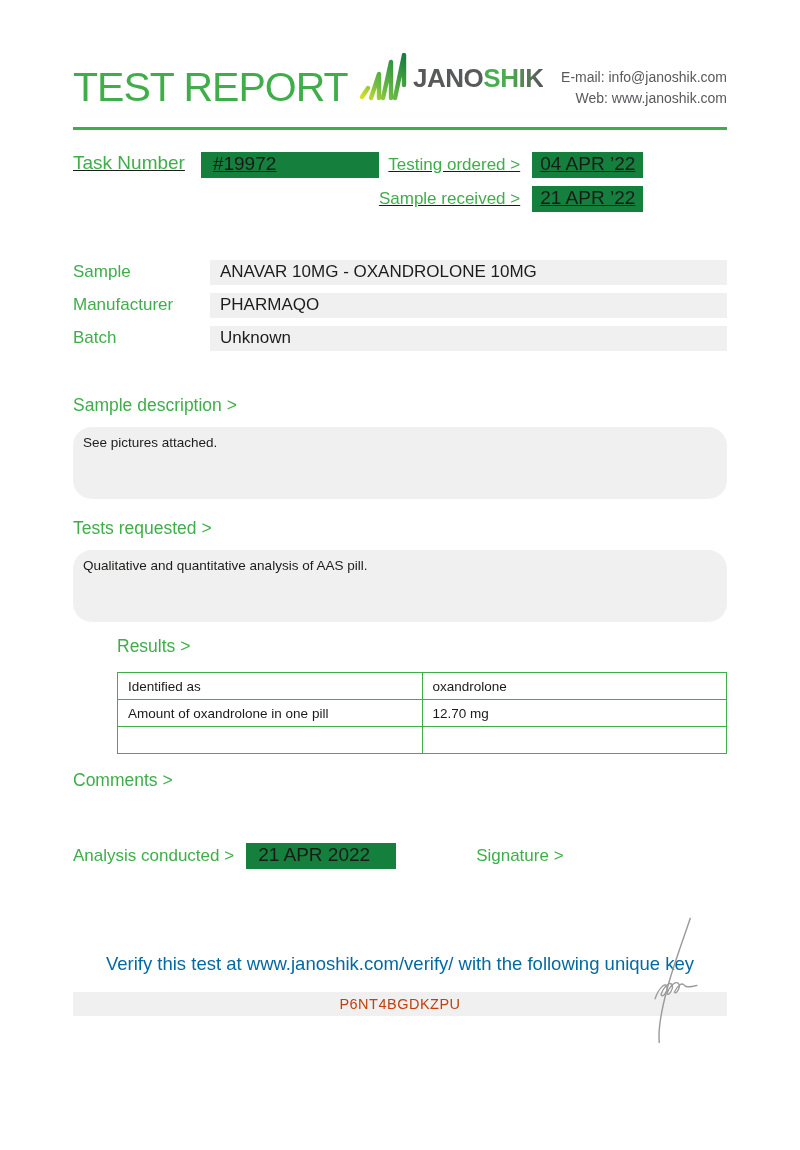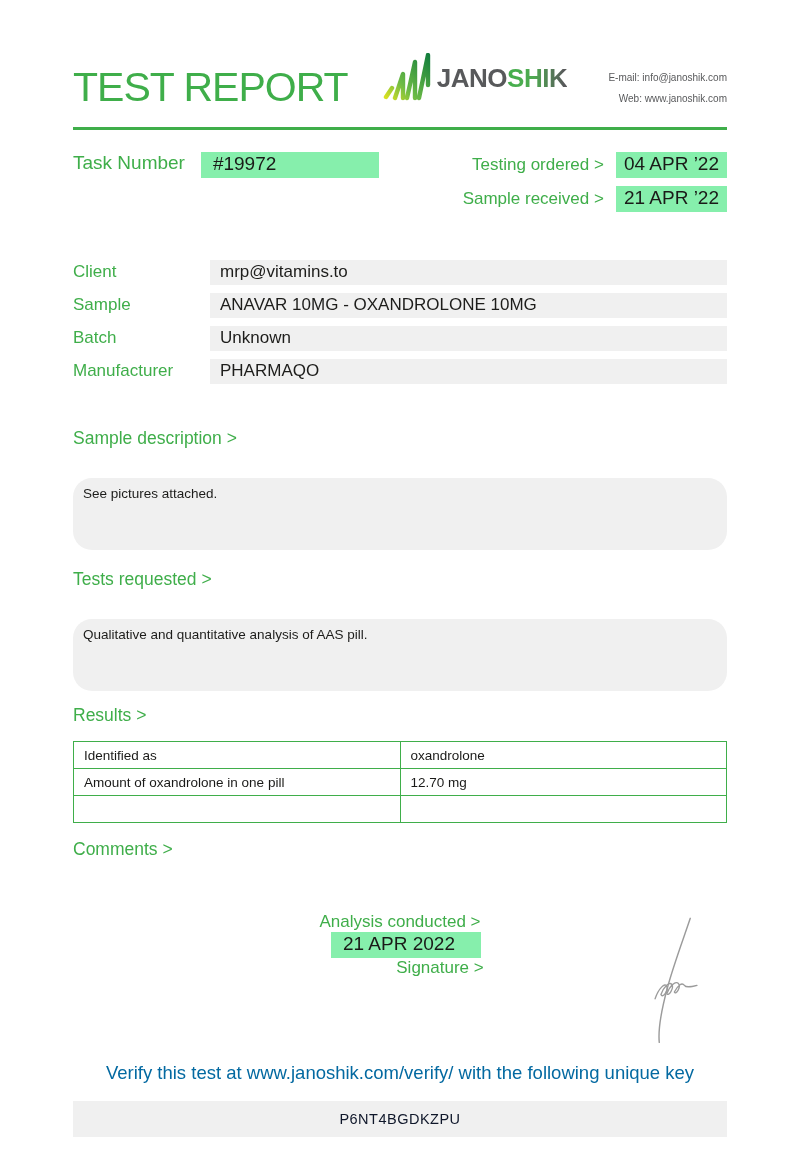--- a/index.html
+++ b/index.html
@@ -20,69 +20,69 @@
     color:#3fae4a; margin-top:24px; white-space:nowrap;
   }
   .logo { display:flex; flex-direction:row; align-items:center; margin-top:0; margin-left:-10px; }
   .logo-icon { display:block; }
   .logo-text { font-size:26px; font-weight:700; letter-spacing:-0.5px; line-height:1; margin-top:1px; }
   .logo-jano { color:#58595b; }
   .logo-shik {
     background:linear-gradient(90deg,#45b04c 0%,#4fa951 45%,#58595b 95%);
     -webkit-background-clip:text; background-clip:text; color:transparent;
   }
-  .contact { text-align:right; font-size:10px; line-height:21px; color:#58595b; margin-top:27px; }
+  .contact { text-align:right; font-size:14px; line-height:21px; color:#58595b; margin-top:27px; }
   .divider { height:3px; background:#3fae4a; margin-top:13px; }
 
   
-  .task-section { margin-top:22px; display:flex; justify-content:space-between; align-items:flex-start; }
+  .task-section { margin-top:22px; display:flex; justify-content:flex-start; align-items:flex-start;text-decoration:underline; }
   .task-left { display:flex; align-items:flex-start; gap:16px; }
   .green-lbl { color:#3fae4a; font-size:19px; white-space:nowrap; }
   .green-lbl.sm { font-size:17px; }
-  .val-box { background:#86efac; color:#1a1a18; }
+  .val-box { background:#15803d; color:#1a1a18; }
   .task-num-box { font-size:19px; padding:1px 12px 3px; min-width:178px; }
   .date-row { display:flex; justify-content:flex-end; align-items:center; gap:12px; margin-bottom:8px; }
   .date-box { font-size:19px; padding:1px 8px 3px; min-width:108px; text-align:left; }
 
   
   .info-section { margin-top:40px; }
   .info-row { display:flex; margin-bottom:8px; }
   .info-label { width:137px; flex:none; color:#3fae4a; font-size:17px; padding-top:2px; }
   .info-value { flex:1; background:#f0f0f0; font-size:17px; padding:2px 10px 3px; }
 
   
   .section-heading { color:#3fae4a; font-size:17.5px; font-weight:400; }
-  .body-box { background:#f0f0f0; height:72px; font-size:13.5px; padding:8px 10px; margin-top:29px;border-radius:19px; }
+  .body-box { background:#f0f0f0; height:72px; font-size:13.5px; padding:8px 10px; margin-top:11px;border-radius:19px; }
   .sec-sample { margin-top:44px; }
   .sec-tests  { margin-top:19px; }
-  .sec-results{ margin-top:14px; }
+  .sec-results{ margin-top:14px;margin-left:44px; }
   .sec-comments{ margin-top:16px; }
 
   
   .results-table { width:100%; border-collapse:collapse; margin-top:15px; }
   .results-table td {
     border:1.5px solid #3fae4a; height:27px;
     font-size:13.5px; padding:0 10px; color:#1a1a18;
   }
   .results-table td.c1 { width:50%; }
 
   
-  .footer-row { margin-top:52px; display:flex; align-items:center;flex-direction:column; }
+  .footer-row { margin-top:52px; display:flex; align-items:center; }
   .analysis-box { font-size:19px; padding:1px 12px 3px; min-width:150px; margin-left:12px; }
   .sig-label { margin-left:80px; }
   .signature-svg { position:absolute; top:914px; left:640px; }
 
   .verify-line {
     margin-top:84px; text-align:center; color:#0369a1;
     font-size:18.5px; white-space:nowrap;
   }
   .key-box {
-    margin-top:17px; height:36px; background:#f0f0f0;
+    margin-top:17px; height:24px; background:#f0f0f0;
     display:flex; align-items:center; justify-content:center;
-    font-size:14.5px; letter-spacing:0.5px; color:#0f172a;
+    font-size:14.5px; letter-spacing:0.5px; color:#c2410c;
   }
 </style>
 </head>
 <body>
 
 <div class="page">
 
   <header class="header">
     <h1 class="report-title">TEST REPORT</h1>
 
@@ -128,34 +128,30 @@
       </div>
       <div class="date-row">
         <span class="green-lbl sm">Sample received &gt;</span>
         <span class="val-box date-box">21 APR ’22</span>
       </div>
     </div>
   </section>
 
   <section class="info-section">
     <div class="info-row">
-      <span class="info-label">Client</span>
-      <span class="info-value">mrp@vitamins.to</span>
-    </div>
-    <div class="info-row">
       <span class="info-label">Sample</span>
       <span class="info-value">ANAVAR 10MG - OXANDROLONE 10MG</span>
+    </div>
+    <div class="info-row">
+      <span class="info-label">Manufacturer</span>
+      <span class="info-value">PHARMAQO</span>
     </div>
     <div class="info-row">
       <span class="info-label">Batch</span>
       <span class="info-value">Unknown</span>
-    </div>
-    <div class="info-row">
-      <span class="info-label">Manufacturer</span>
-      <span class="info-value">PHARMAQO</span>
     </div>
   </section>
 
   <section class="sec-sample">
     <h2 class="section-heading">Sample description &gt;</h2>
     <div class="body-box">See pictures attached.</div>
   </section>
 
   <section class="sec-tests">
     <h2 class="section-heading">Tests requested &gt;</h2>

